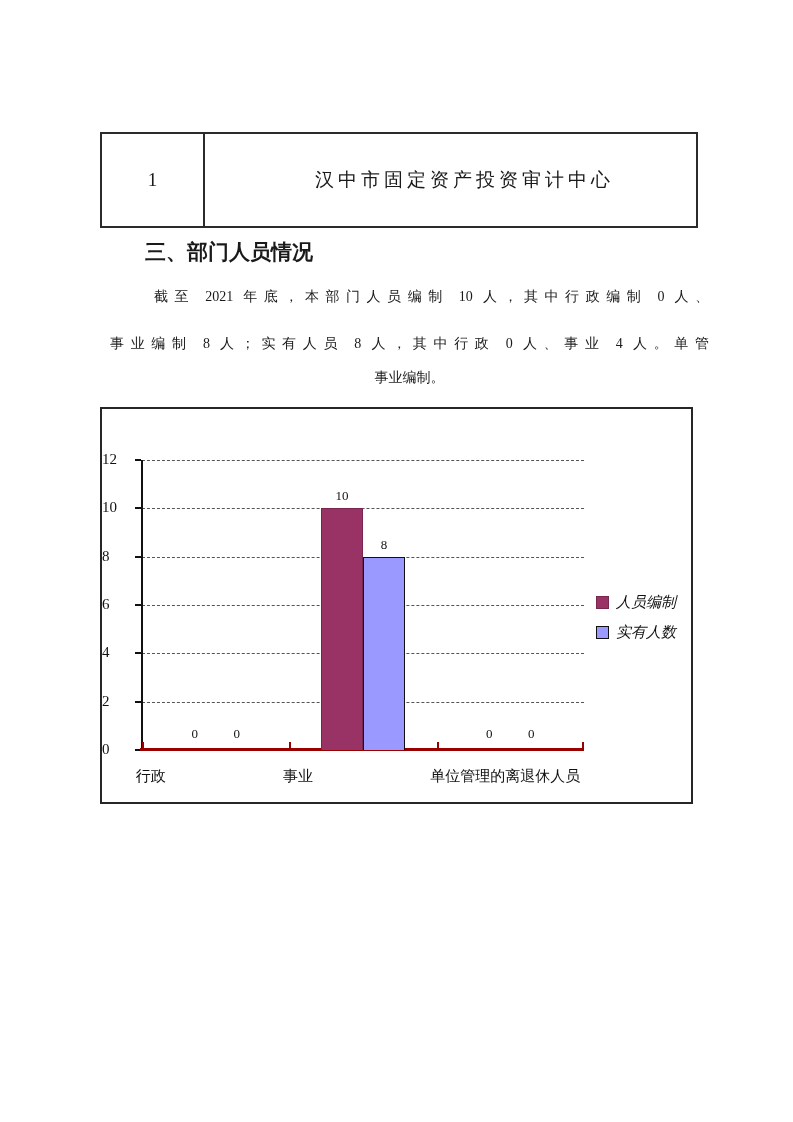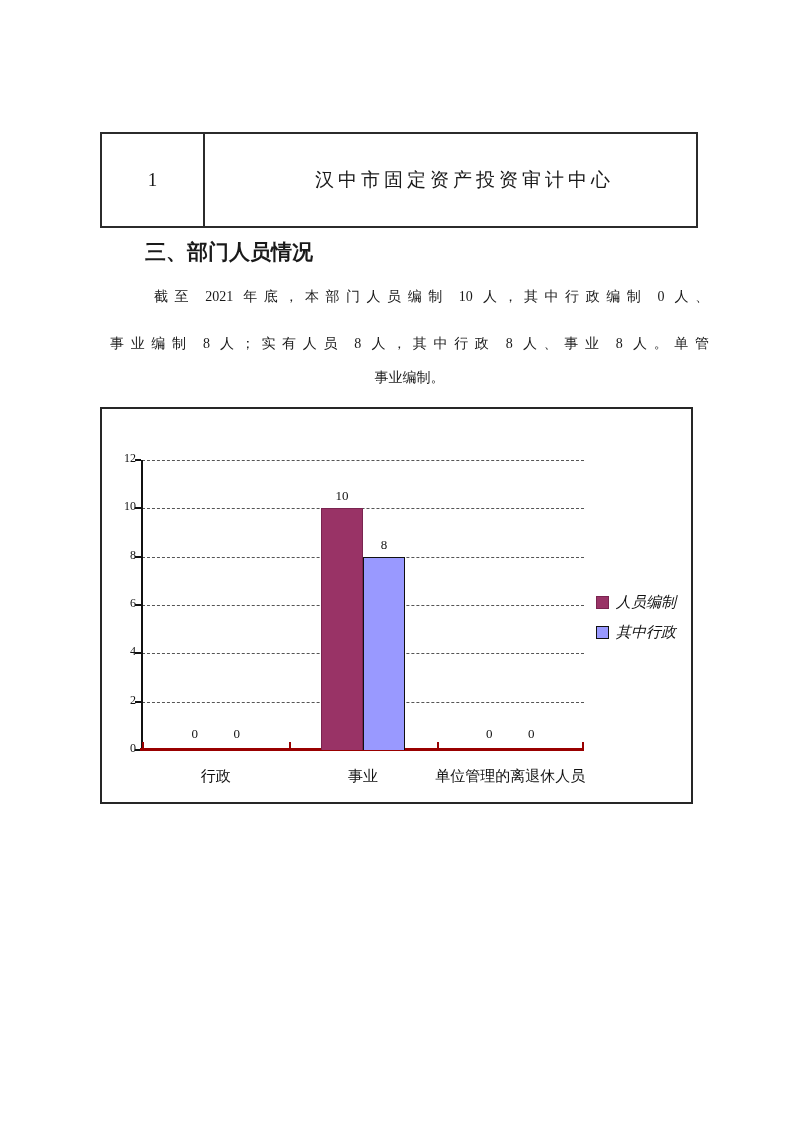--- a/index.html
+++ b/index.html
@@ -48,48 +48,48 @@
   .plot-area { position: absolute; left: 40px; top: 51px; width: 442px; height: 290px; }
   .gridline {
     position: absolute; left: 0; width: 100%; height: 0;
     border-top: 1px dashed #555;
   }
   .y-axis-line { position: absolute; left: -1px; top: 0; width: 2px; height: 100%; background: #111; }
   .y-tick { position: absolute; width: 6px; height: 2px; background: #111; left: -7px; }
   .x-axis-line { position: absolute; left: -2px; bottom: -1px; width: calc(100% + 2px); height: 3px; background: #990000; }
   .x-tick { position: absolute; bottom: 0; width: 2px; height: 8px; background: #990000; }
   .y-label {
-    position: absolute; left: 0; width: 34px; text-align: right;
-    font-size: 12px; color: #111;
+    position: absolute; left: 0; width: 34px; 
+    font-size: 15px; color: #111;
   }
   .bar { position: absolute; bottom: 0; box-sizing: border-box; }
   .bar-label {
     position: absolute; transform: translateX(-50%);
     font-size: 13px; color: #111; white-space: nowrap;
   }
   .cat-label {
     position: absolute; transform: translateX(-50%);
-    width: 160px; text-align: center; font-size: 15px; line-height: 20px; color: #111;
+    width: 160px; text-align: left; font-size: 15px; line-height: 20px; color: #111;
   }
   .legend { position: absolute; left: 494px; top: 184px; font-style: italic; }
   .legend-item { display: flex; align-items: center; margin-bottom: 11px; }
   .legend-swatch { width: 13px; height: 13px; margin-right: 7px; box-sizing: border-box; flex: none; }
   .legend-text { font-size: 15px; white-space: nowrap; color: #111; }
 </style>
 </head>
 <body>
 
 <div class="doc-table">
   <div class="cell cell-num">1</div>
   <div class="cell cell-name">汉中市固定资产投资审计中心</div>
 </div>
 
 <div class="sec-heading sans">三、部门人员情况</div>
 <div class="para-line l1">截至 2021 年底，本部门人员编制 10 人，其中行政编制 0 人、</div>
-<div class="para-line l2">事业编制 8 人；实有人员 8 人，其中行政 8 人、事业 8 人。单管</div>
+<div class="para-line l2">事业编制 8 人；实有人员 8 人，其中行政 0 人、事业 4 人。单管</div>
 <div class="para-line l3">事业编制。</div>
 
 <div class="chart-box">
   <div class="plot-area">
       <div class="y-tick" style="top: 289px;"></div>
       <div class="gridline" style="top: 241.667px;"></div>
       <div class="y-tick" style="top: 240.667px;"></div>
       <div class="gridline" style="top: 193.333px;"></div>
       <div class="y-tick" style="top: 192.333px;"></div>
       <div class="gridline" style="top: 145px;"></div>
@@ -115,21 +115,21 @@
       <div class="bar-label" style="left: 389.333px; top: 266px;">0</div>
       <div class="x-tick" style="left: 440px; background: rgb(153, 0, 0);"></div>
     </div>
   <div class="legend">
       <div class="legend-item">
         <span class="legend-swatch" style="background: rgb(153, 51, 102); border: 1px solid rgb(122, 36, 80);"></span>
         <span class="legend-text">人员编制</span>
       </div>
       <div class="legend-item">
         <span class="legend-swatch" style="background: rgb(153, 153, 255); border: 1px solid rgb(17, 17, 17);"></span>
-        <span class="legend-text">其中行政</span>
+        <span class="legend-text">实有人数</span>
       </div>
     </div>
 <div class="y-label" style="top: 332px;">0</div>
     <div class="y-label" style="top: 283.667px;">2</div>
     <div class="y-label" style="top: 235.333px;">4</div>
     <div class="y-label" style="top: 187px;">6</div>
     <div class="y-label" style="top: 138.667px;">8</div>
     <div class="y-label" style="top: 90.3333px;">10</div>
     <div class="y-label" style="top: 42px;">12</div>
     <div class="cat-label" style="left: 113.667px; top: 357px;">行政</div>

